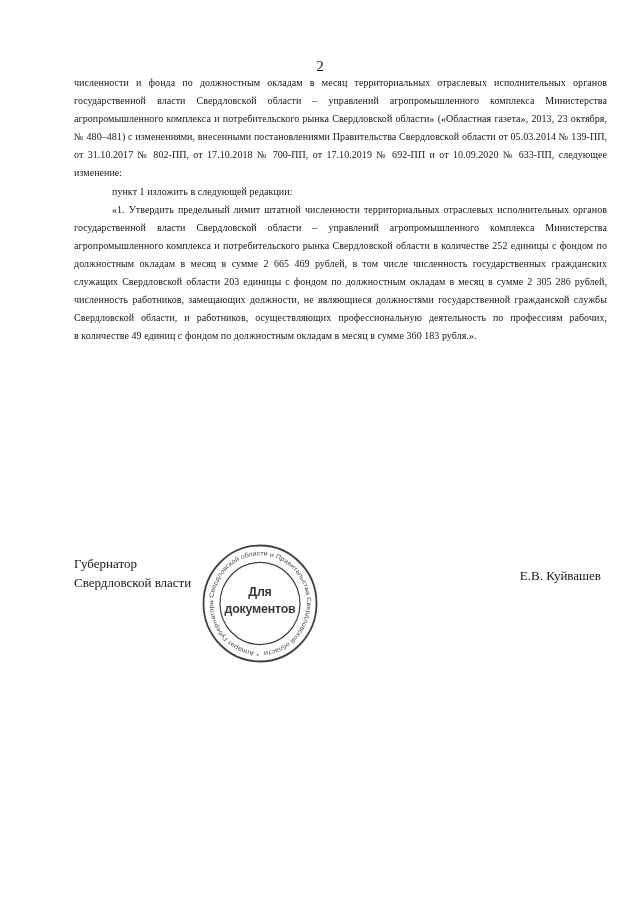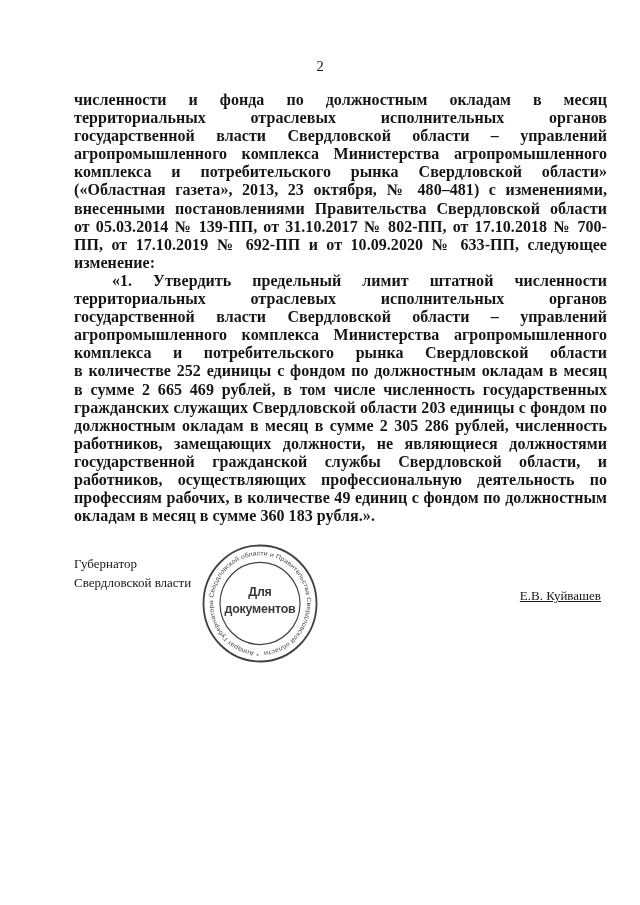--- a/index.html
+++ b/index.html
@@ -21,49 +21,47 @@
     top: 57px;
     left: 0;
     width: 100%;
     text-align: center;
     font-size: 14.5px;
     line-height: 18px;
   }
   .text-block {
     position: absolute;
     left: 74px;
-    top: 91px;
+    top: 74px;
     width: 533px;
-    font-size: 16px;
+    font-size: 10px;
     line-height: 18.1px;
     text-align: justify;
     letter-spacing: 0.05px;
-    font-weight: bold;
   }
   .text-block p {
     margin: 0;
     padding: 0;
   }
   .text-block p.indent {
     text-indent: 38px;
   }
   .signature {
     position: absolute;
     left: 74px;
     top: 555px;
     width: 533px;
     height: 40px;
     font-size: 13px;
     line-height: 18.5px;
   }
   .sig-name {
     position: absolute;
-    top: 32px;
+    top: 12px;
     right: 6px;
-    text-decoration: underline;
   }
   .stamp {
     position: absolute;
     left: 197px;
     top: 544px;
     width: 126px;
     height: 119px;
     opacity: 0.93;
   }
   .stamp .ring-line {
@@ -86,20 +84,21 @@
 </style>
 </head>
 <body>
 
 <div class="page">
 
   <div class="page-number">2</div>
 
   <div class="text-block">
     <p class="para">численности и фонда по должностным окладам в месяц территориальных отраслевых исполнительных органов государственной власти Свердловской области – управлений агропромышленного комплекса Министерства агропромышленного комплекса и потребительского рынка Свердловской области» («Областная газета», 2013, 23&nbsp;октября, №&nbsp;480–481) с&nbsp;изменениями, внесенными постановлениями Правительства Свердловской области от&nbsp;05.03.2014 №&nbsp;139-ПП, от&nbsp;31.10.2017 №&nbsp;802-ПП, от&nbsp;17.10.2018 №&nbsp;700-ПП, от&nbsp;17.10.2019 №&nbsp;692-ПП и от&nbsp;10.09.2020 №&nbsp;633-ПП, следующее изменение:</p>
+    <p class="para indent">пункт 1 изложить в следующей редакции:</p>
     <p class="para indent">«1.&nbsp;Утвердить предельный лимит штатной численности территориальных отраслевых исполнительных органов государственной власти Свердловской области – управлений агропромышленного комплекса Министерства агропромышленного комплекса и потребительского рынка Свердловской области в&nbsp;количестве 252 единицы с фондом по должностным окладам в&nbsp;месяц в&nbsp;сумме 2&nbsp;665&nbsp;469 рублей, в том числе численность государственных гражданских служащих Свердловской области 203 единицы с&nbsp;фондом по должностным окладам в месяц в сумме 2&nbsp;305&nbsp;286 рублей, численность работников, замещающих должности, не являющиеся должностями государственной гражданской службы Свердловской области, и работников, осуществляющих профессиональную деятельность по профессиям рабочих, в&nbsp;количестве 49 единиц с фондом по должностным окладам в месяц в сумме 360&nbsp;183 рубля.».</p>
   </div>
 
   <div class="signature">
     <div>Губернатор</div>
     <div>Свердловской власти</div>
     <div class="sig-name">Е.В. Куйвашев</div>
   </div>
 
   <svg class="stamp" viewBox="0 0 126 116" preserveAspectRatio="none">

